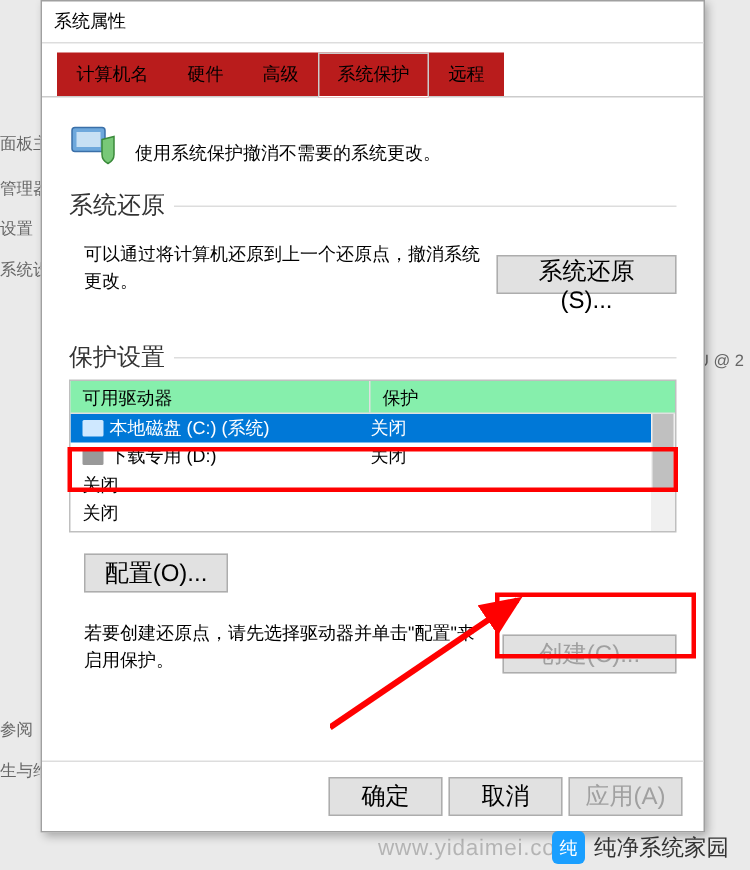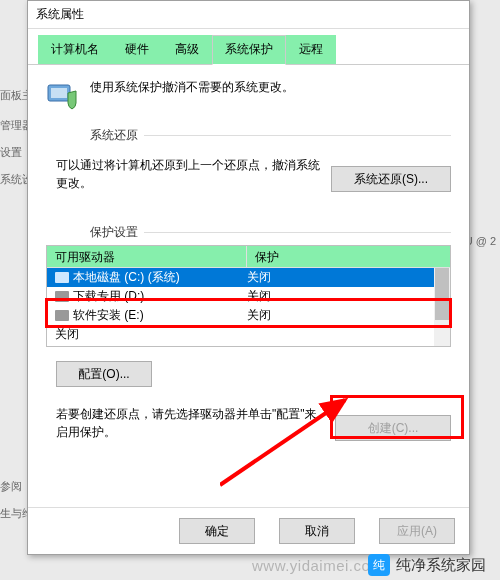--- a/index.html
+++ b/index.html
@@ -45,50 +45,49 @@
       display: flex;
       padding: 6px 10px 0 10px;
       border-bottom: 1px solid #ccc;
       gap: 0;
     }
     .tab {
       padding: 5px 12px;
       border: 1px solid transparent;
       cursor: pointer;
       position: relative;
-      background: #86efac;
+      background: #b91c1c;
     }
     .tab.active {
       border: 1px solid #ccc;
       border-bottom: 1px solid #fff;
       margin-bottom: -1px;
     }
     .content {
       flex: 1;
       padding: 14px 18px 8px 18px;
     }
     .info-row {
       display: flex;
-      align-items: flex-start;
+      align-items: flex-end;
       gap: 12px;
       margin-bottom: 16px;
     }
     .shield-icon {
       width: 32px;
       height: 32px;
       flex-shrink: 0;
     }
     .section-title {
-      font-size: 12px;
+      font-size: 16px;
       color: #333;
       margin-bottom: 2px;
       padding-bottom: 2px;
       display: flex;
       align-items: center;
-      margin-left: 44px;
     }
     .section-title::after {
       content: "";
       flex: 1;
       height: 1px;
       background: #ddd;
       margin-left: 6px;
     }
     .section-body {
       padding: 8px 0 14px 10px;
@@ -99,21 +98,21 @@
     .section-text {
       flex: 1;
       line-height: 1.5;
     }
     .btn {
       min-width: 96px;
       height: 26px;
       border: 1px solid #adadad;
       background: #e1e1e1;
       cursor: pointer;
-      font-size: 12px;
+      font-size: 16px;
       padding: 0 10px;
     }
     .btn.disabled {
       color: #a0a0a0;
       cursor: default;
     }
     .drives-box {
       border: 1px solid #bfbfbf;
       margin: 2px 0 10px 0;
       height: 102px;
@@ -204,21 +203,21 @@
       position: absolute;
       pointer-events: none;
       left: 220px;
       top: 330px;
     }
     .footer {
       border-top: 1px solid #ddd;
       padding: 10px 14px;
       display: flex;
       justify-content: flex-end;
-      gap: 24px;
+      gap: 4px;
     }
     .watermark {
       position: absolute;
       bottom: 4px;
       right: 14px;
       display: flex;
       align-items: center;
       gap: 6px;
       font-size: 15px;
       color: #333;
@@ -302,24 +301,20 @@
             <div class="dcol2">关闭</div>
           </div>
           <div class="drive-row">
             <div class="dcol1">
               <span class="drive-icon"></span>
               <span>下载专用 (D:)</span>
             </div>
             <div class="dcol2">关闭</div>
           </div>
           <div class="drive-row">
-            <div class="dcol1">
-              <span class="drive-icon"></span>
-              <span>软件安装 (E:)</span>
-            </div>
             <div class="dcol2">关闭</div>
           </div>
           <div class="drive-row">
             <div class="dcol2">关闭</div>
           </div>
         </div>
       <div class="scrollbar">
         <div class="scrollbar-thumb"></div>
       </div>
     </div>

